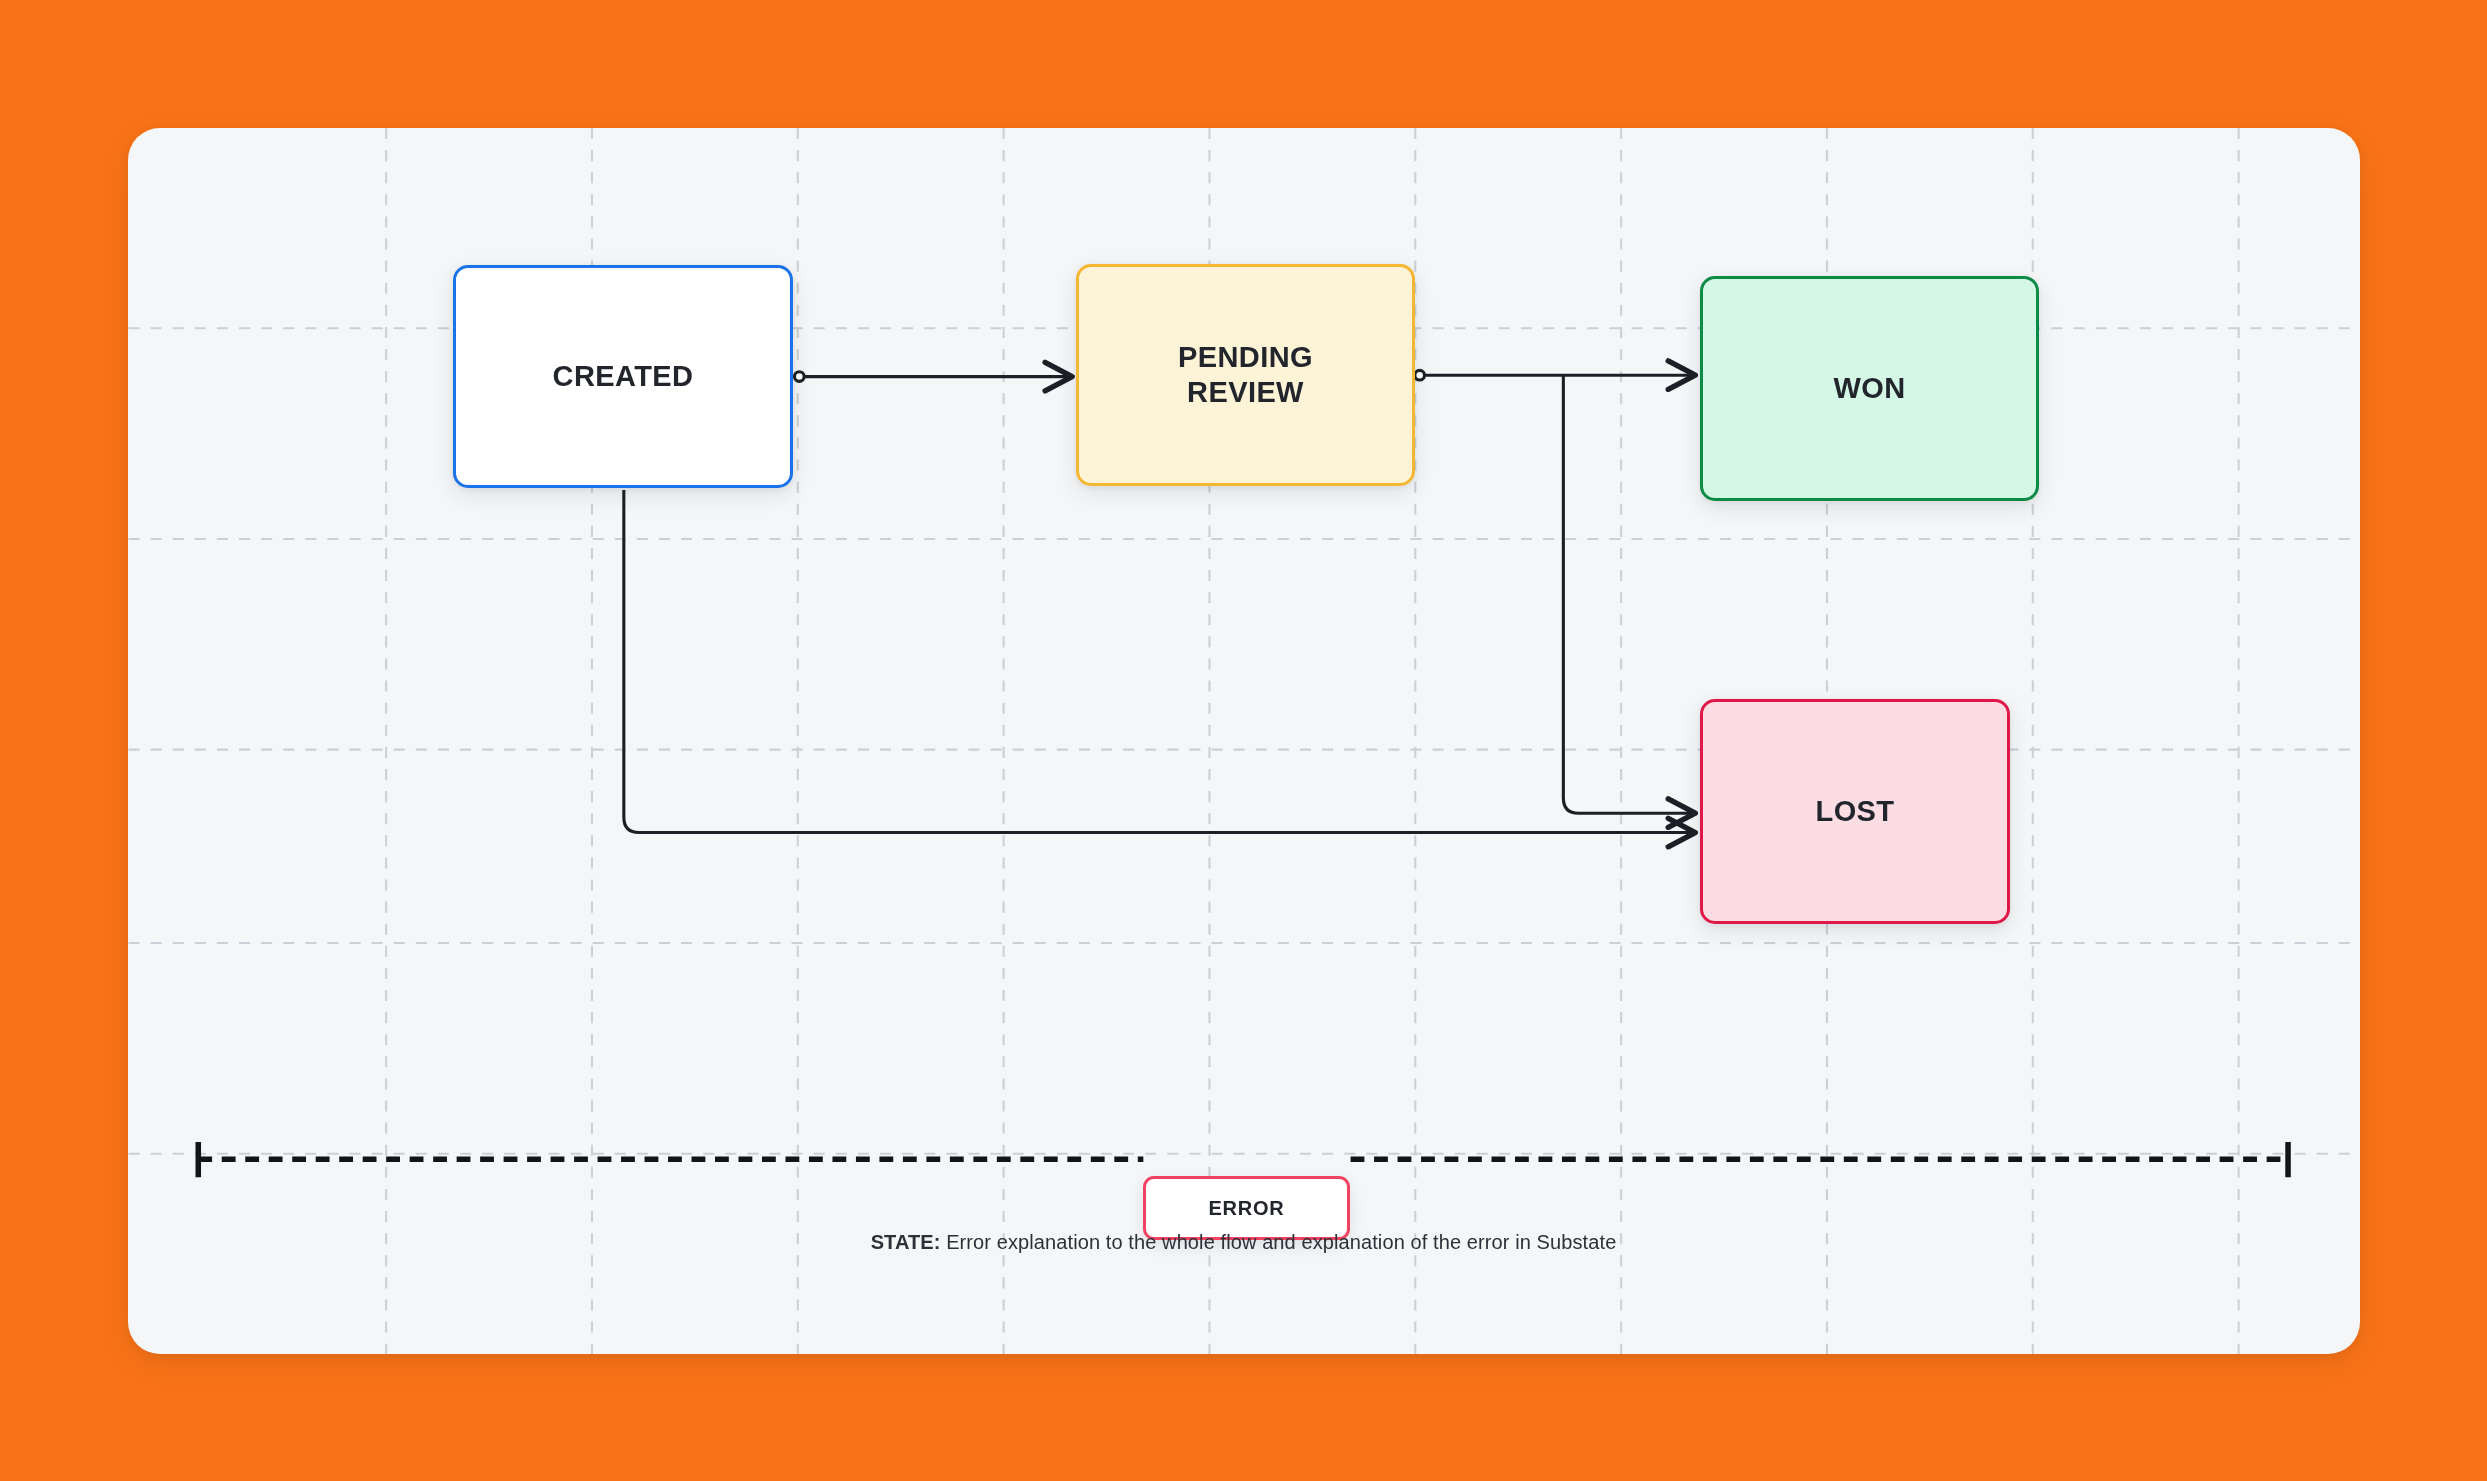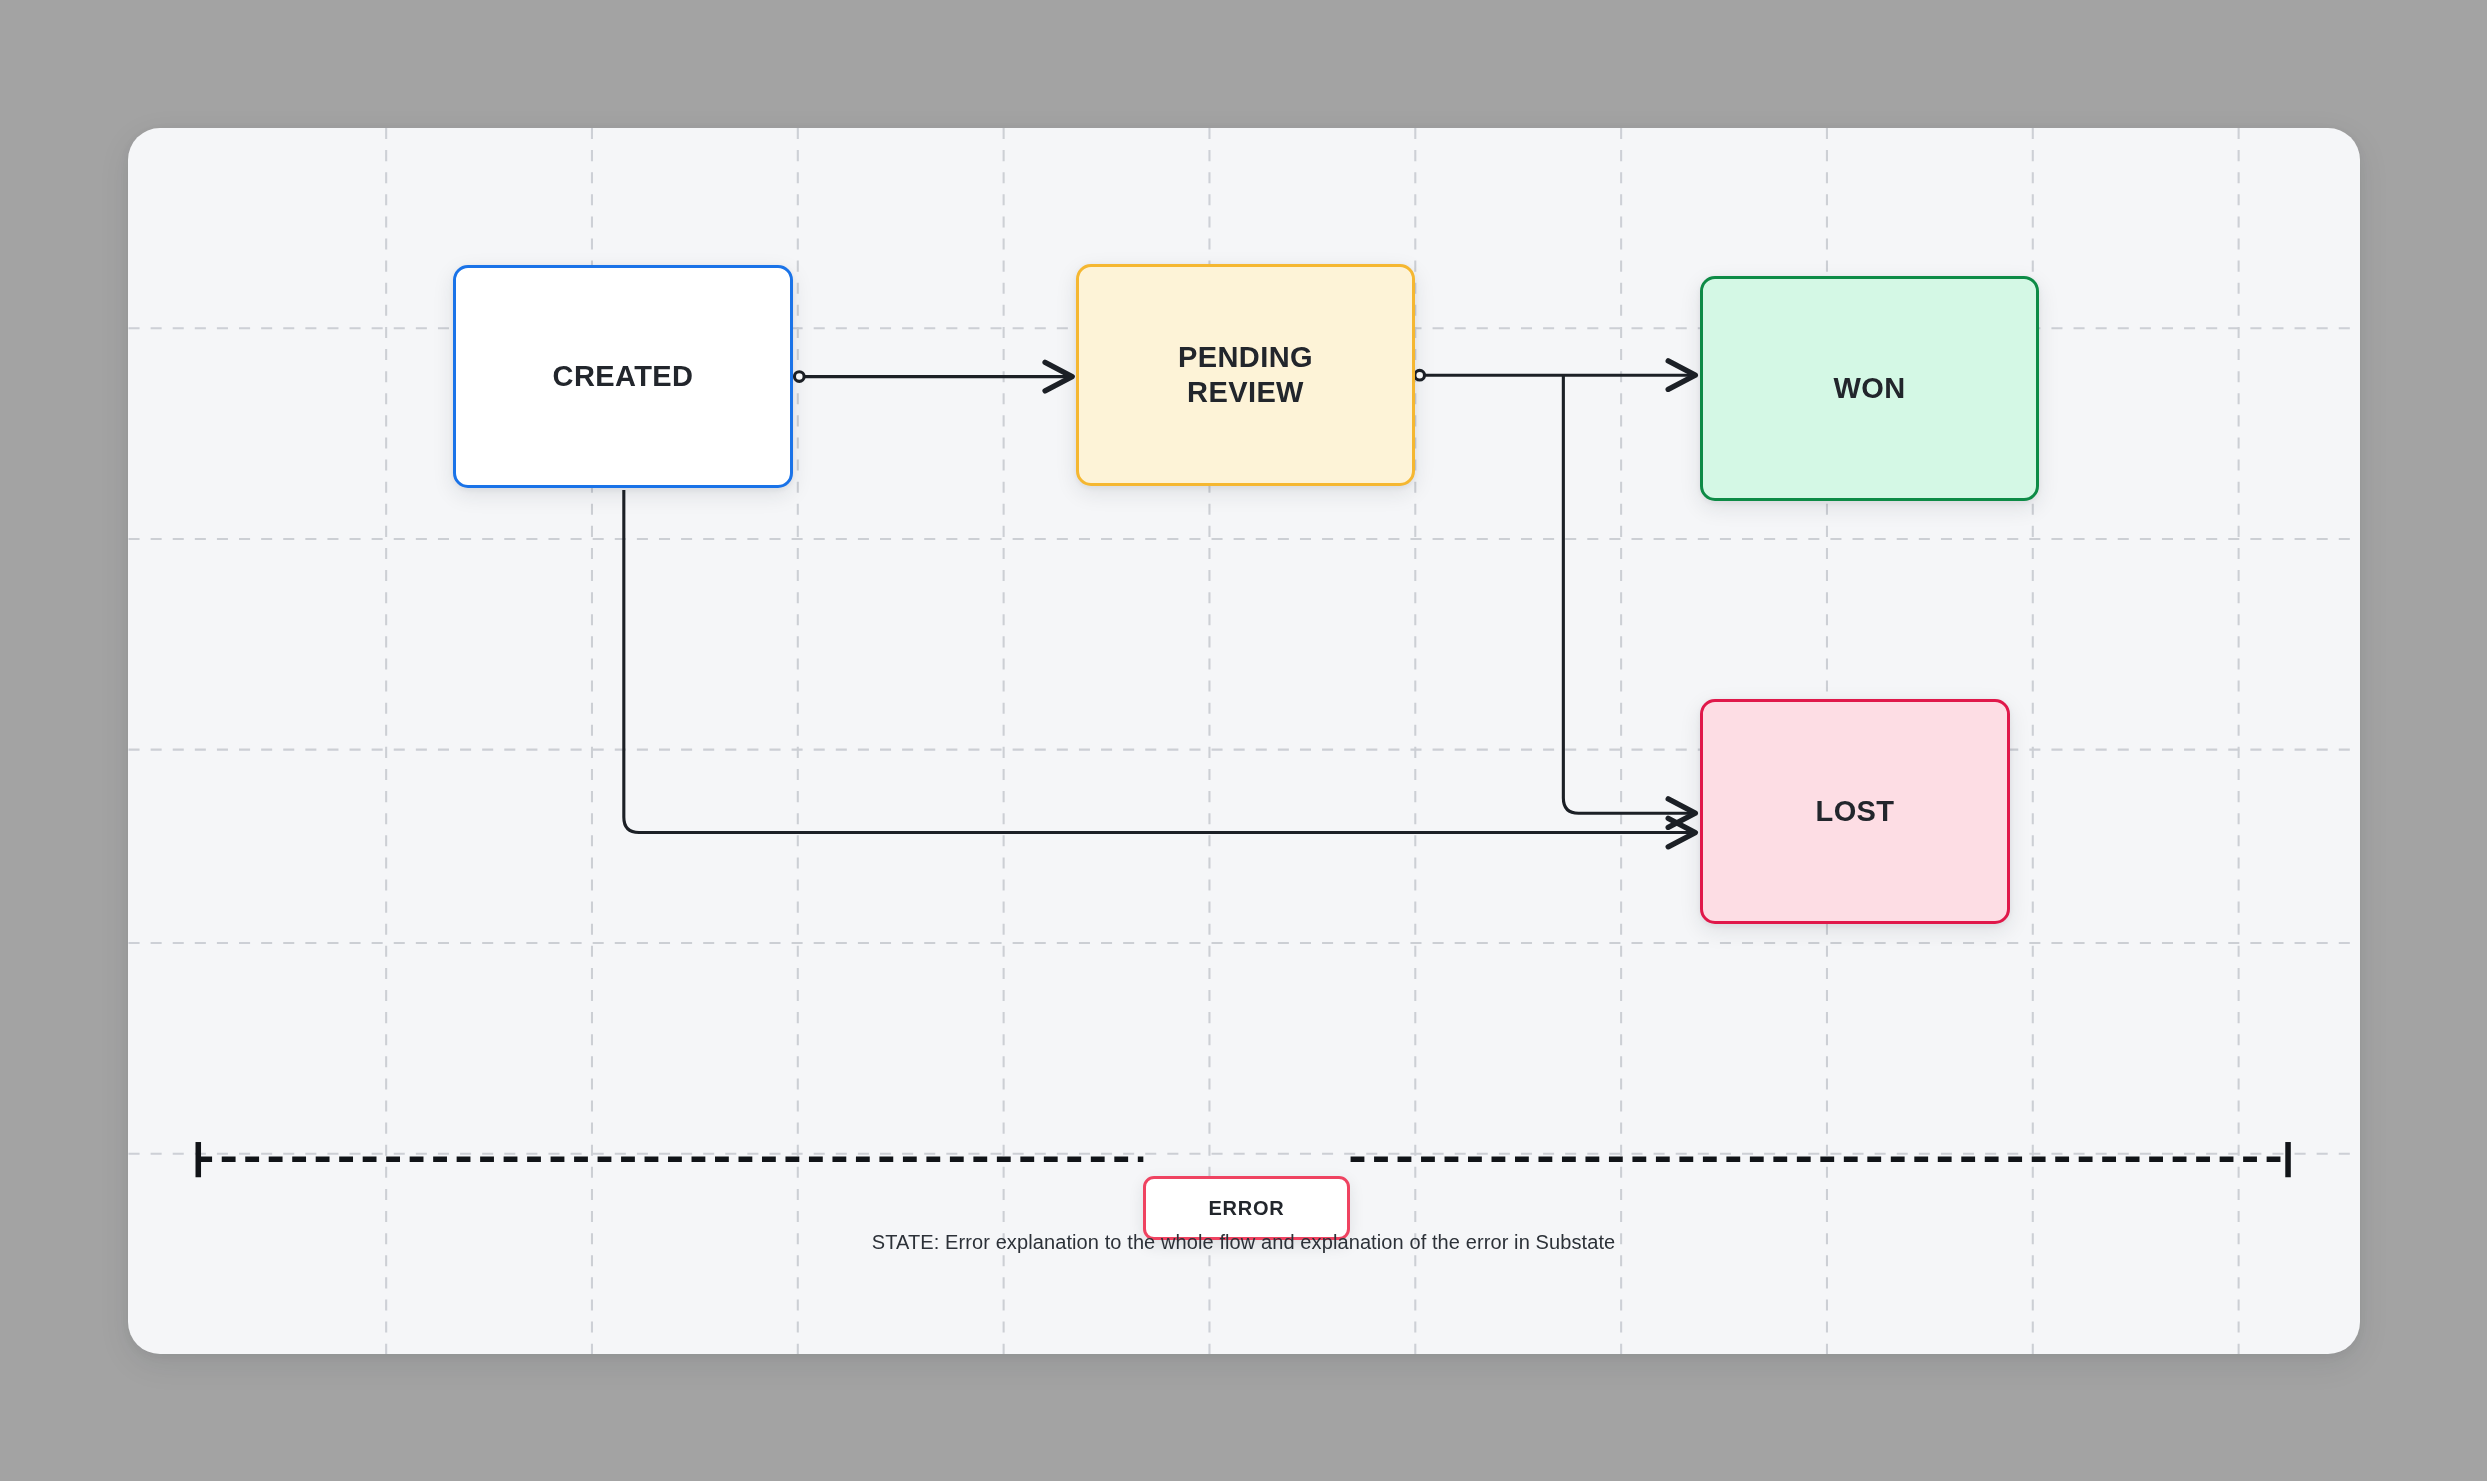--- a/index.html
+++ b/index.html
@@ -11,21 +11,21 @@
     width: 2487px;
     height: 1482px;
     font-family: "Liberation Sans", sans-serif;
     overflow: hidden;
   }
 
   #stage {
     position: relative;
     width: 2487px;
     height: 1482px;
-    background: #a3a3a3;
+    background: #f97316;
   }
 
   
   #canvas-card {
     position: absolute;
     left: 128px;
     top: 128px;
     width: 2232px;
     height: 1226px;
     background: #f5f6f8;
@@ -106,21 +106,21 @@
   #state-caption {
     position: absolute;
     left: 0;
     top: 1231px;
     width: 2487px;
     text-align: center;
     font-size: 20px;
     color: #2c3138;
     letter-spacing: 0.1px;
   }
-  #state-caption .lead { font-weight: 400; }
+  #state-caption .lead { font-weight: 700; }
 </style>
 </head>
 <body>
 
 <div id="stage">
 
   <div id="canvas-card">
     <svg id="grid" width="2232" height="1226" viewBox="0 0 3230 1775" aria-hidden="true">
       <g stroke="#c9ccd2" stroke-width="3" stroke-dasharray="16 16" fill="none" opacity="0.92">
 

